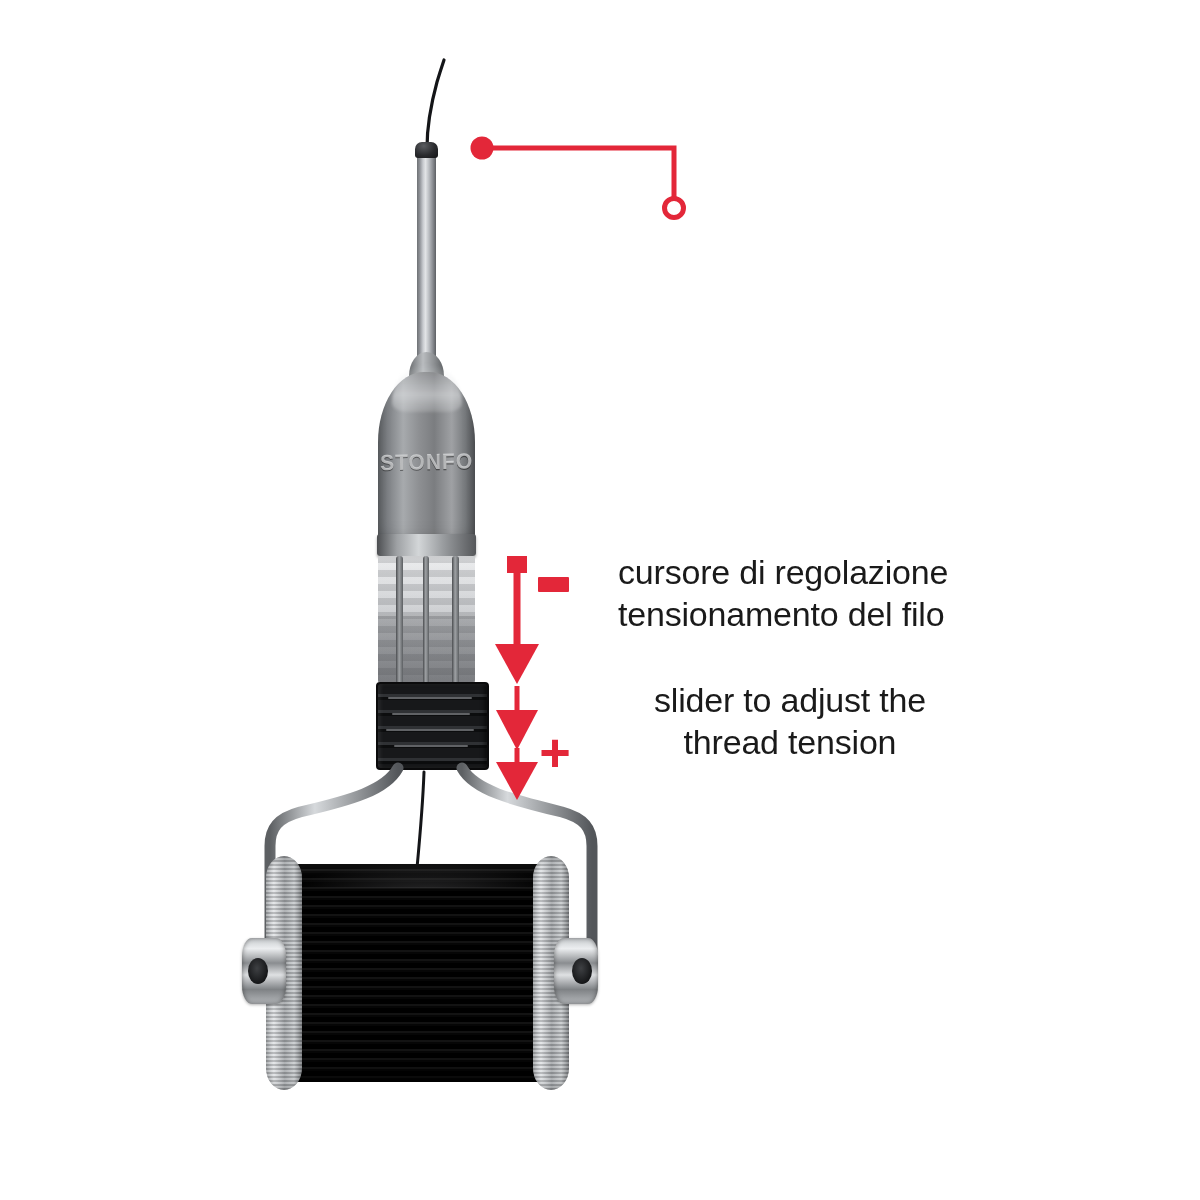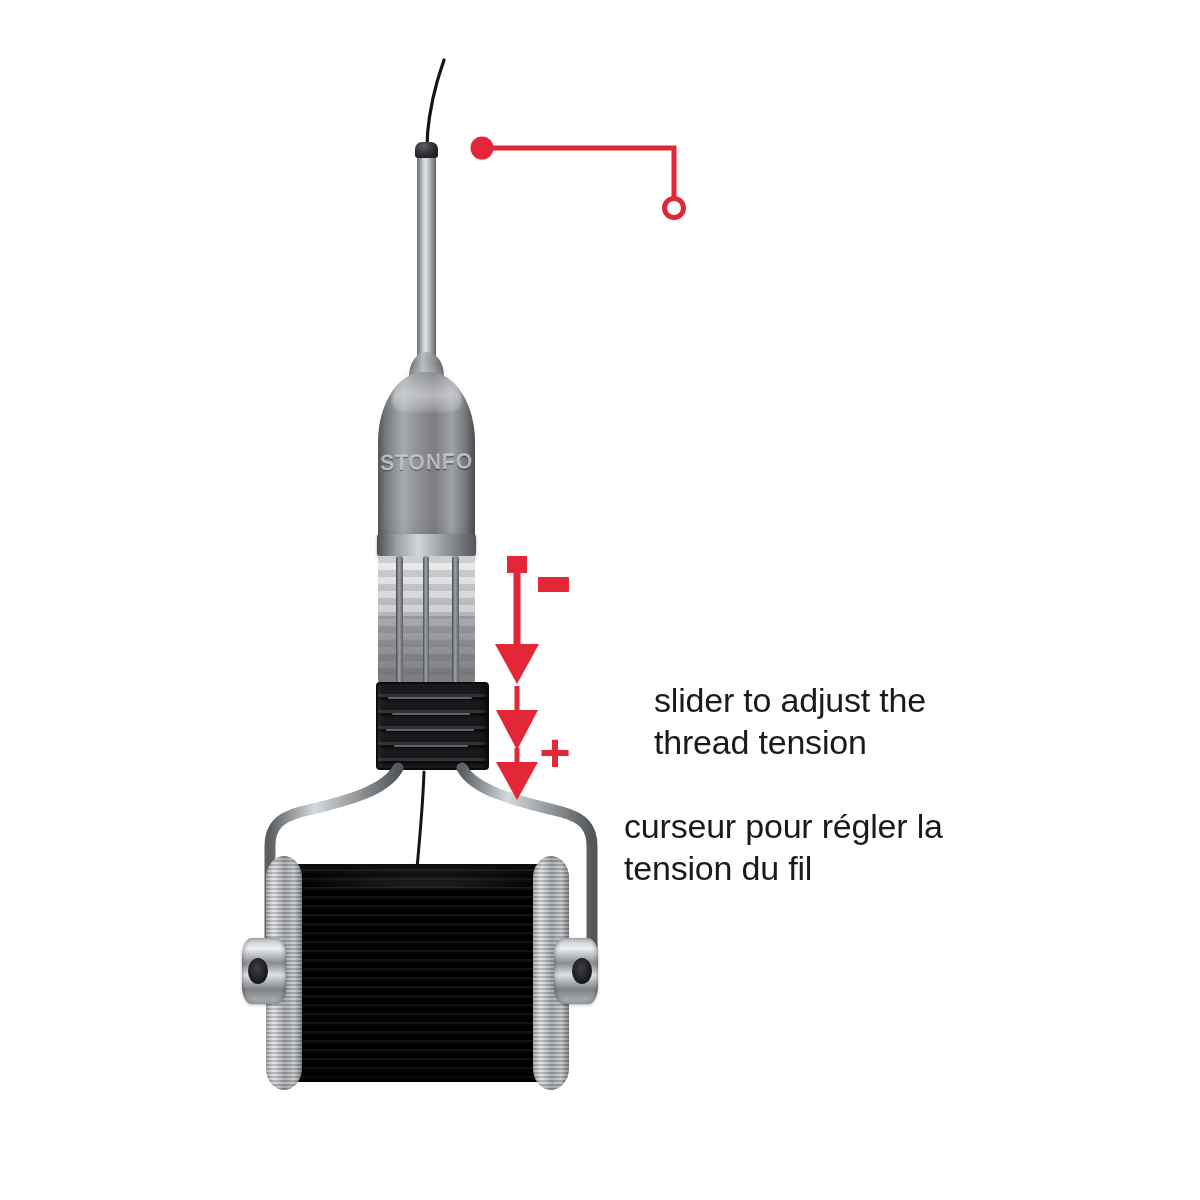--- a/index.html
+++ b/index.html
@@ -24,21 +24,21 @@
   .callout-text {
     position: absolute;
     color: #1a1a1a;
     font-family: "Liberation Sans", sans-serif;
     font-size: 34px;
     line-height: 42px;
     letter-spacing: -0.2px;
     white-space: pre;
   }
   .callout-text.left   { text-align: left; }
-  .callout-text.center { }
+  .callout-text.center { text-align: center; }
 
   #txt-bush      { left: 624px; top: 243px; }
   #txt-slider-it { left: 618px; top: 551px; }
   #txt-slider-en { left: 654px; top: 679px; }
   #txt-slider-fr { left: 624px; top: 805px; }
 
   
   #callout-svg   { left: 0; top: 0; }
   #arrows-svg    { left: 0; top: 0; }
 
@@ -283,20 +283,20 @@
 
     <rect x="514.5" y="748" width="5" height="18" fill="#E32739"></rect>
 
     <polygon points="496,762 538,762 517,800" fill="#E32739"></polygon>
   </svg>
 
   <div class="abs" id="minus-sign" style="left:538px; top:577px; width:31px; height:15px; background:#E32739; border-radius:1px;"></div>
   <div class="abs" id="plus-sign" style="left:534px; top:726px; width:42px; height:52px; color:#E32739; font-family:'Liberation Sans',sans-serif; font-size:54px; font-weight:700; line-height:52px; text-align:center;">+</div>
 
 
+  <div class="callout-text left" id="txt-slider-it">cursore di regolazione
+tensionamento del filo</div>
 
   <div class="callout-text center" id="txt-slider-en">slider to adjust the
 thread tension</div>
 
-  <div class="callout-text center" id="txt-slider-fr">curseur pour régler la
-tension du fil</div>
 
 </div>
 
 </body></html>

